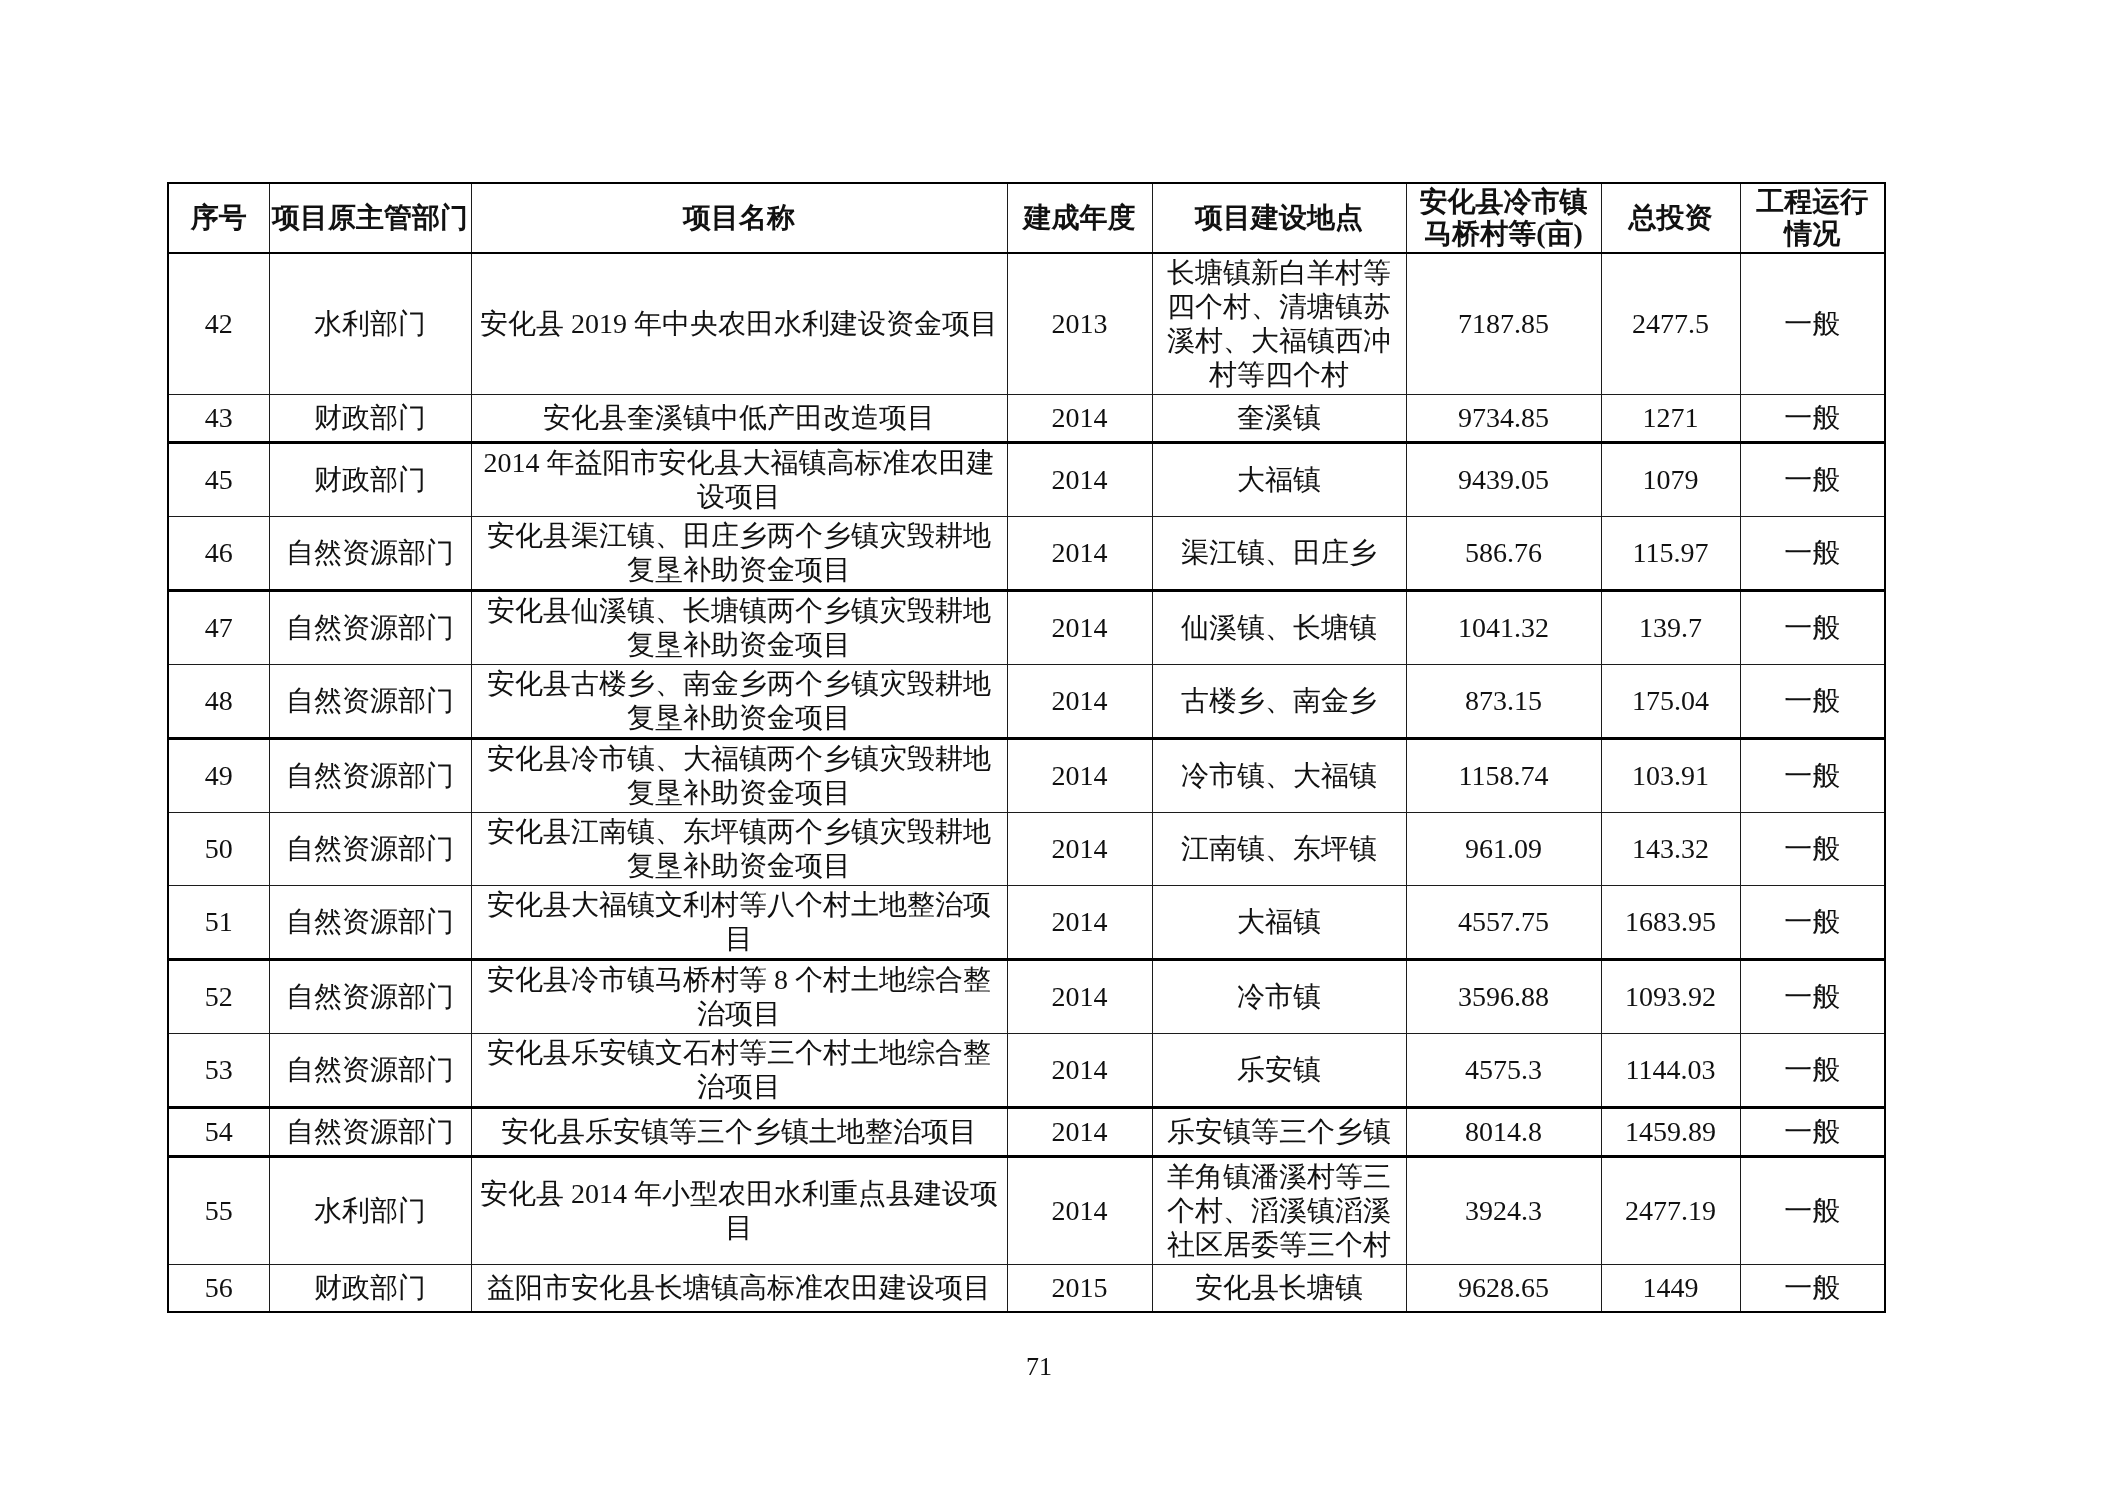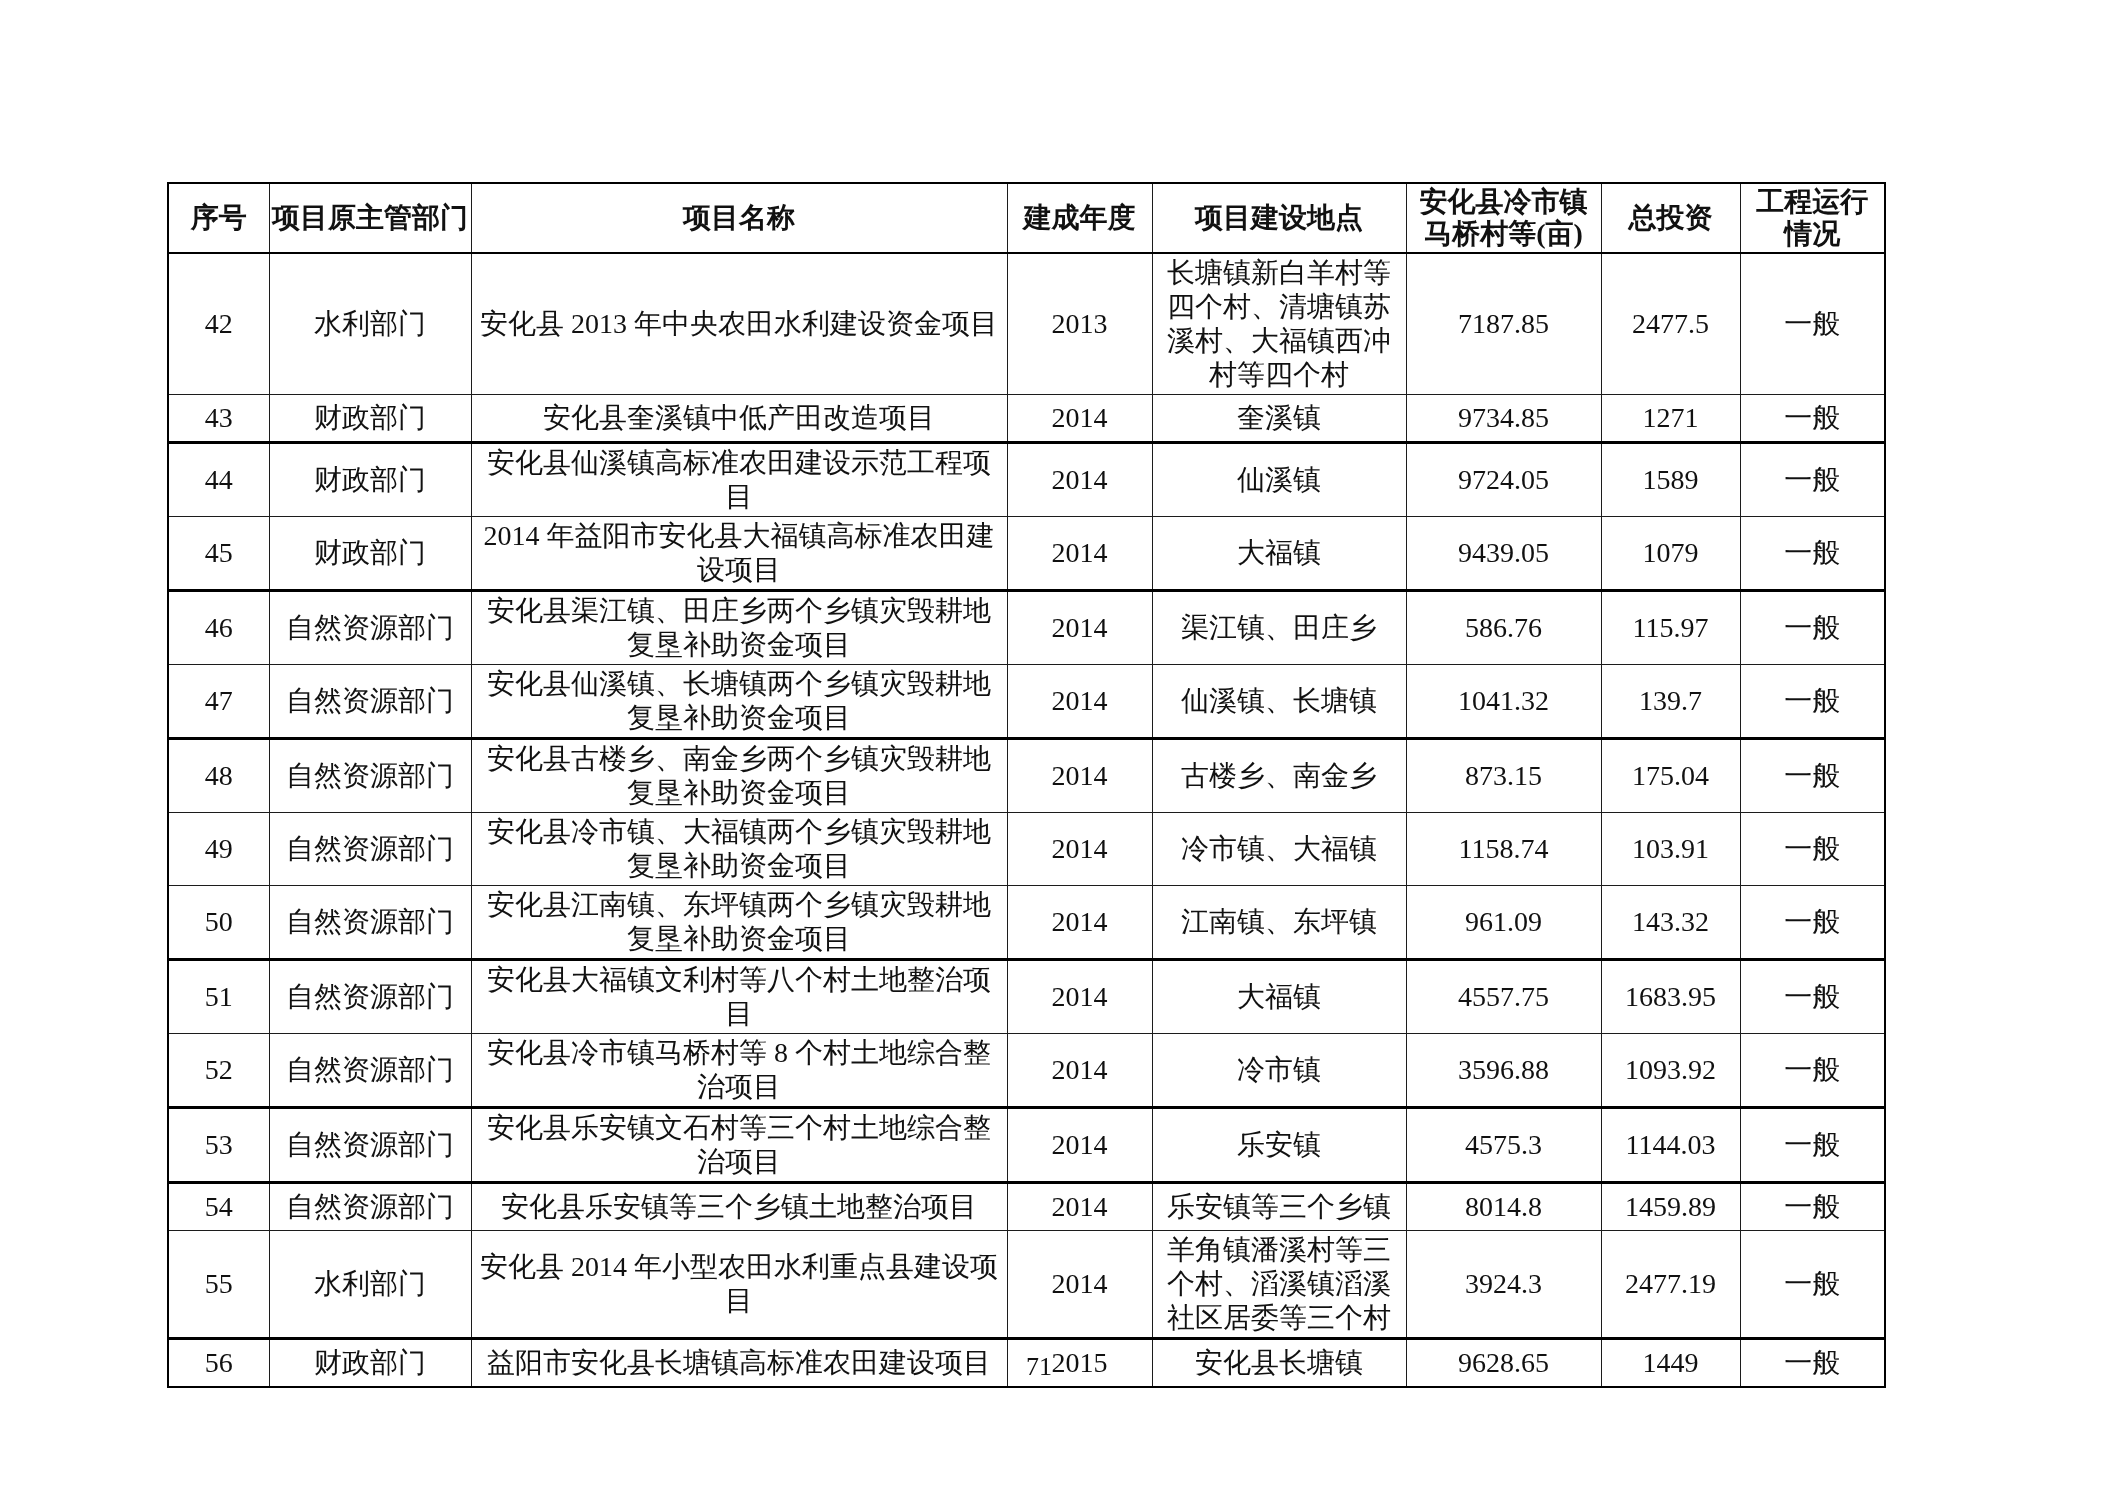--- a/index.html
+++ b/index.html
@@ -91,45 +91,35 @@
         <th>项目建设地点</th>
         <th>安化县冷市镇马桥村等(亩)</th>
         <th>总投资</th>
         <th>工程运行情况</th>
       </tr>
     </thead>
     <tbody id="table-body">
         <tr>
           <td>42</td>
           <td>水利部门</td>
-          <td>安化县 2013 年中央农田水利建设资金项目</td>
+          <td>安化县 2019 年中央农田水利建设资金项目</td>
           <td>2013</td>
           <td>长塘镇新白羊村等四个村、清塘镇苏溪村、大福镇西冲村等四个村</td>
           <td>7187.85</td>
           <td>2477.5</td>
           <td>一般</td>
         </tr>
         <tr>
           <td>43</td>
           <td>财政部门</td>
           <td>安化县奎溪镇中低产田改造项目</td>
           <td>2014</td>
           <td>奎溪镇</td>
           <td>9734.85</td>
           <td>1271</td>
-          <td>一般</td>
-        </tr>
-        <tr>
-          <td>44</td>
-          <td>财政部门</td>
-          <td>安化县仙溪镇高标准农田建设示范工程项目</td>
-          <td>2014</td>
-          <td>仙溪镇</td>
-          <td>9724.05</td>
-          <td>1589</td>
           <td>一般</td>
         </tr>
         <tr>
           <td>45</td>
           <td>财政部门</td>
           <td>2014 年益阳市安化县大福镇高标准农田建设项目</td>
           <td>2014</td>
           <td>大福镇</td>
           <td>9439.05</td>
           <td>1079</td>

